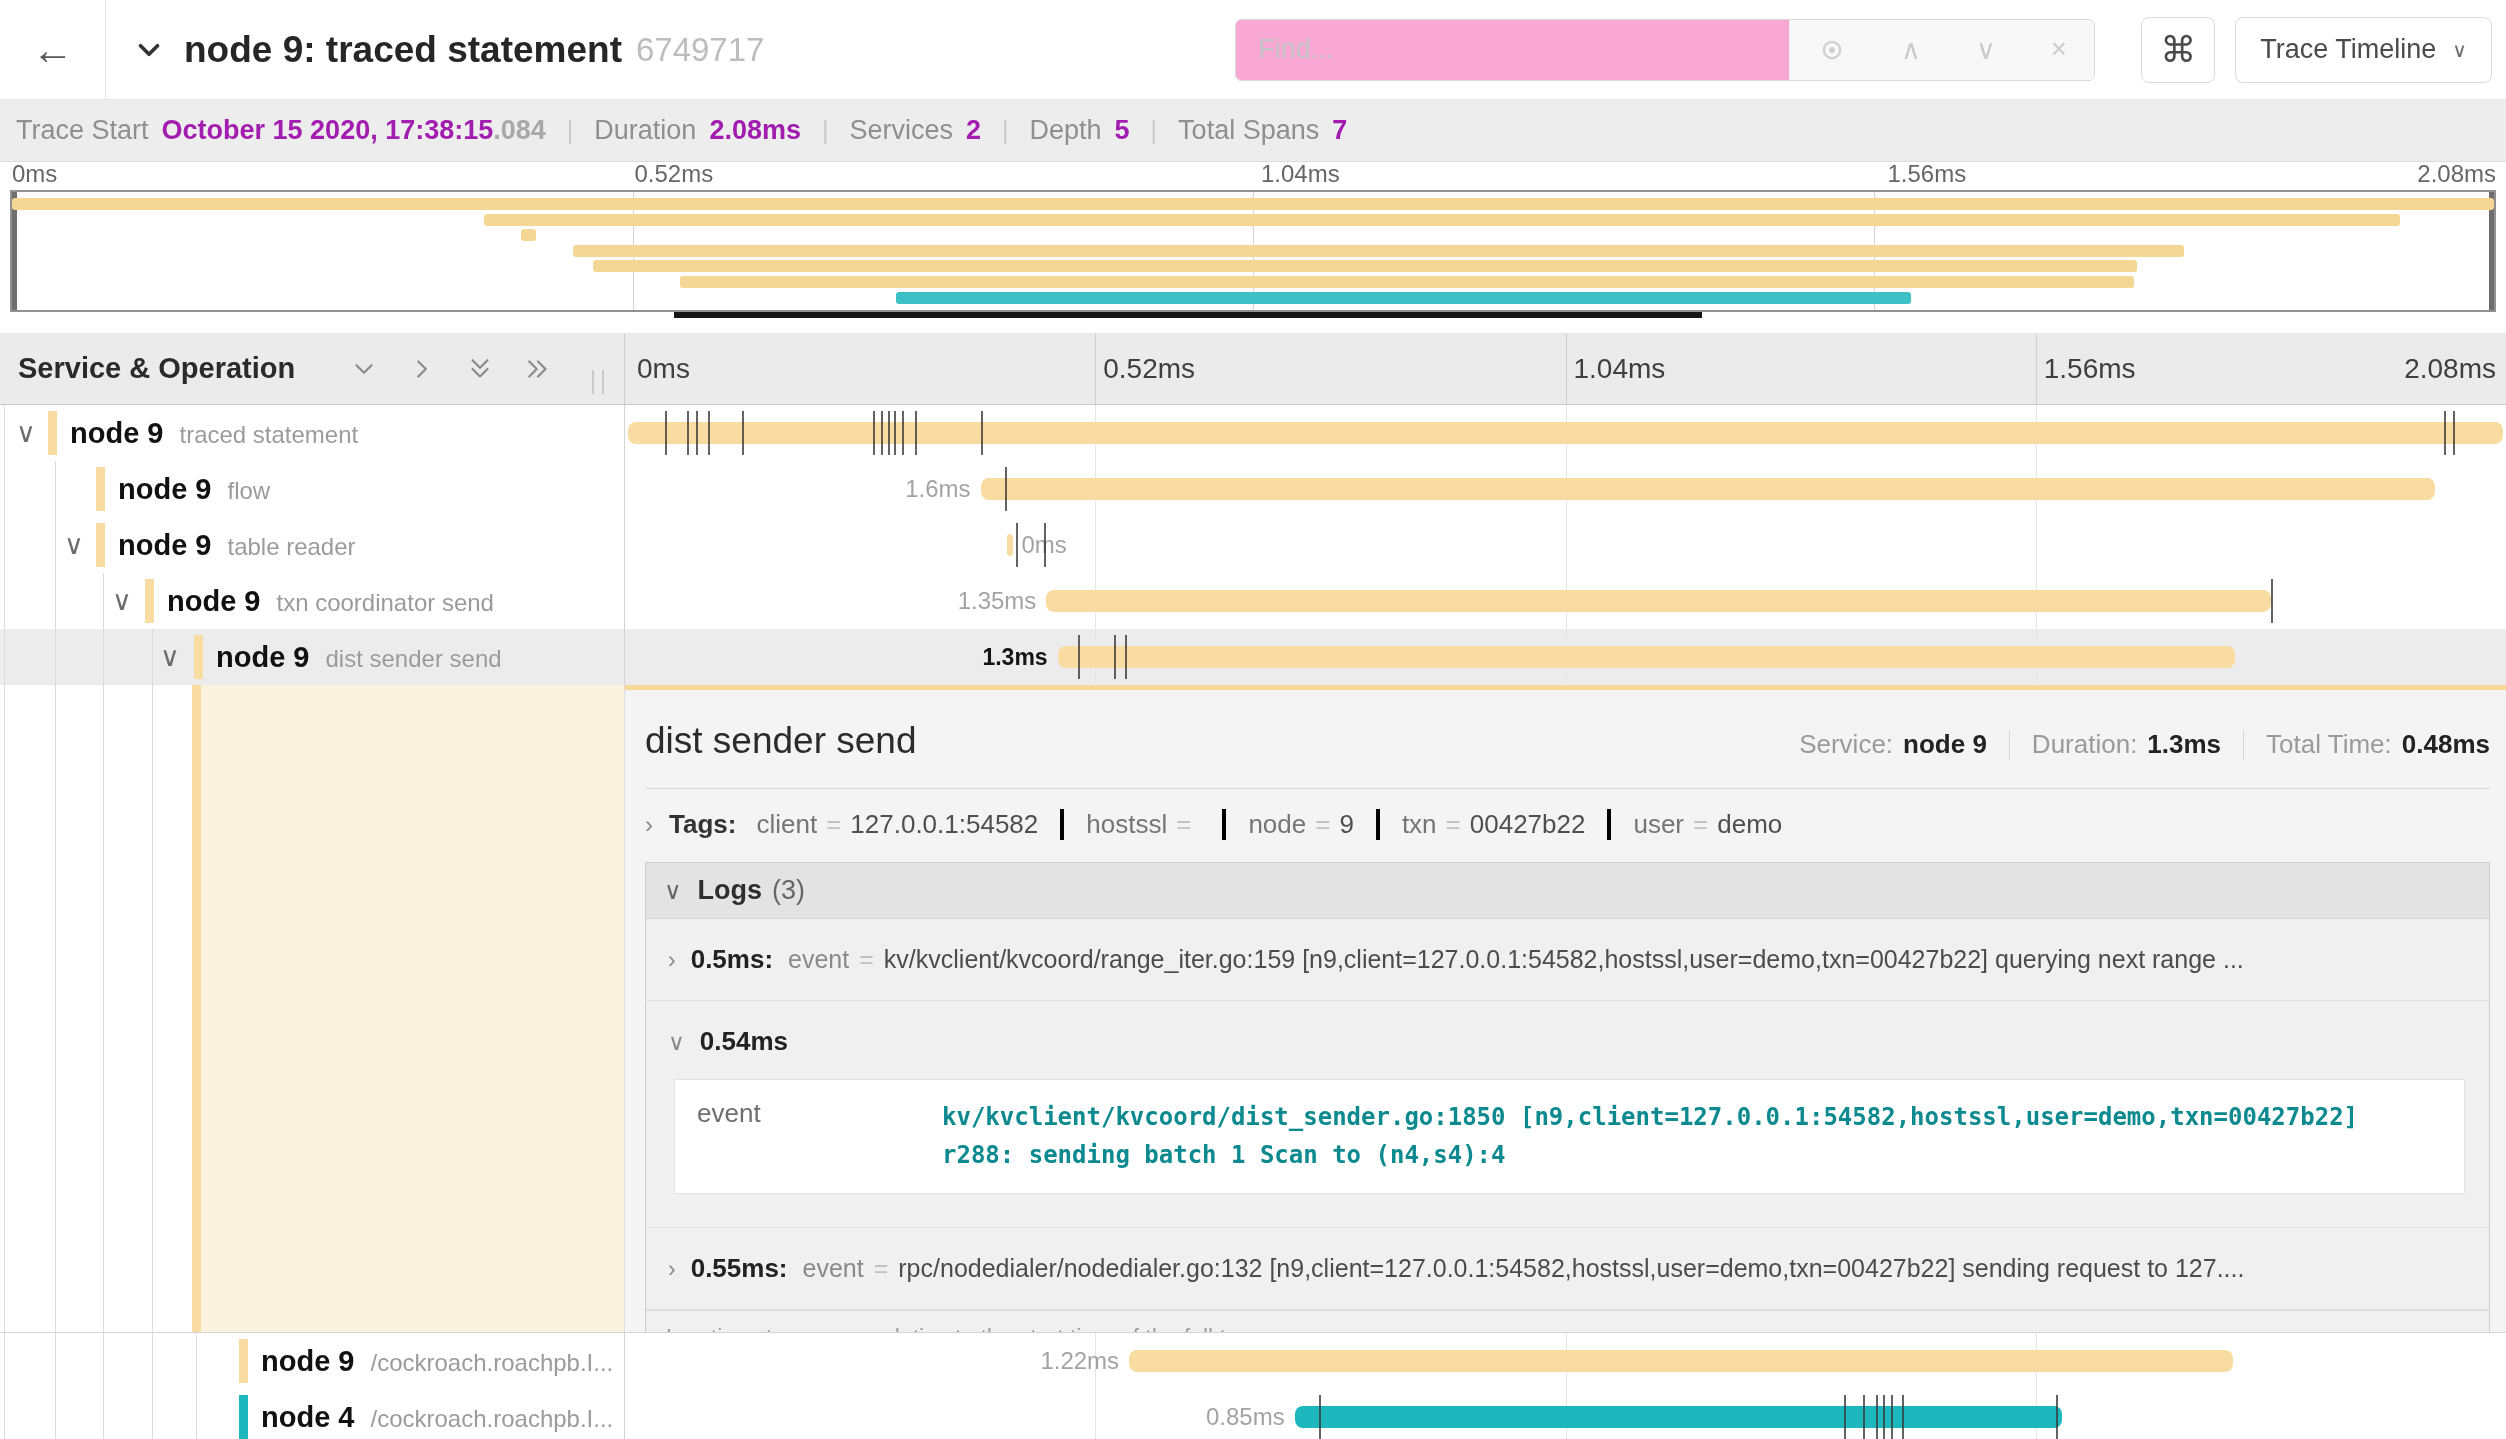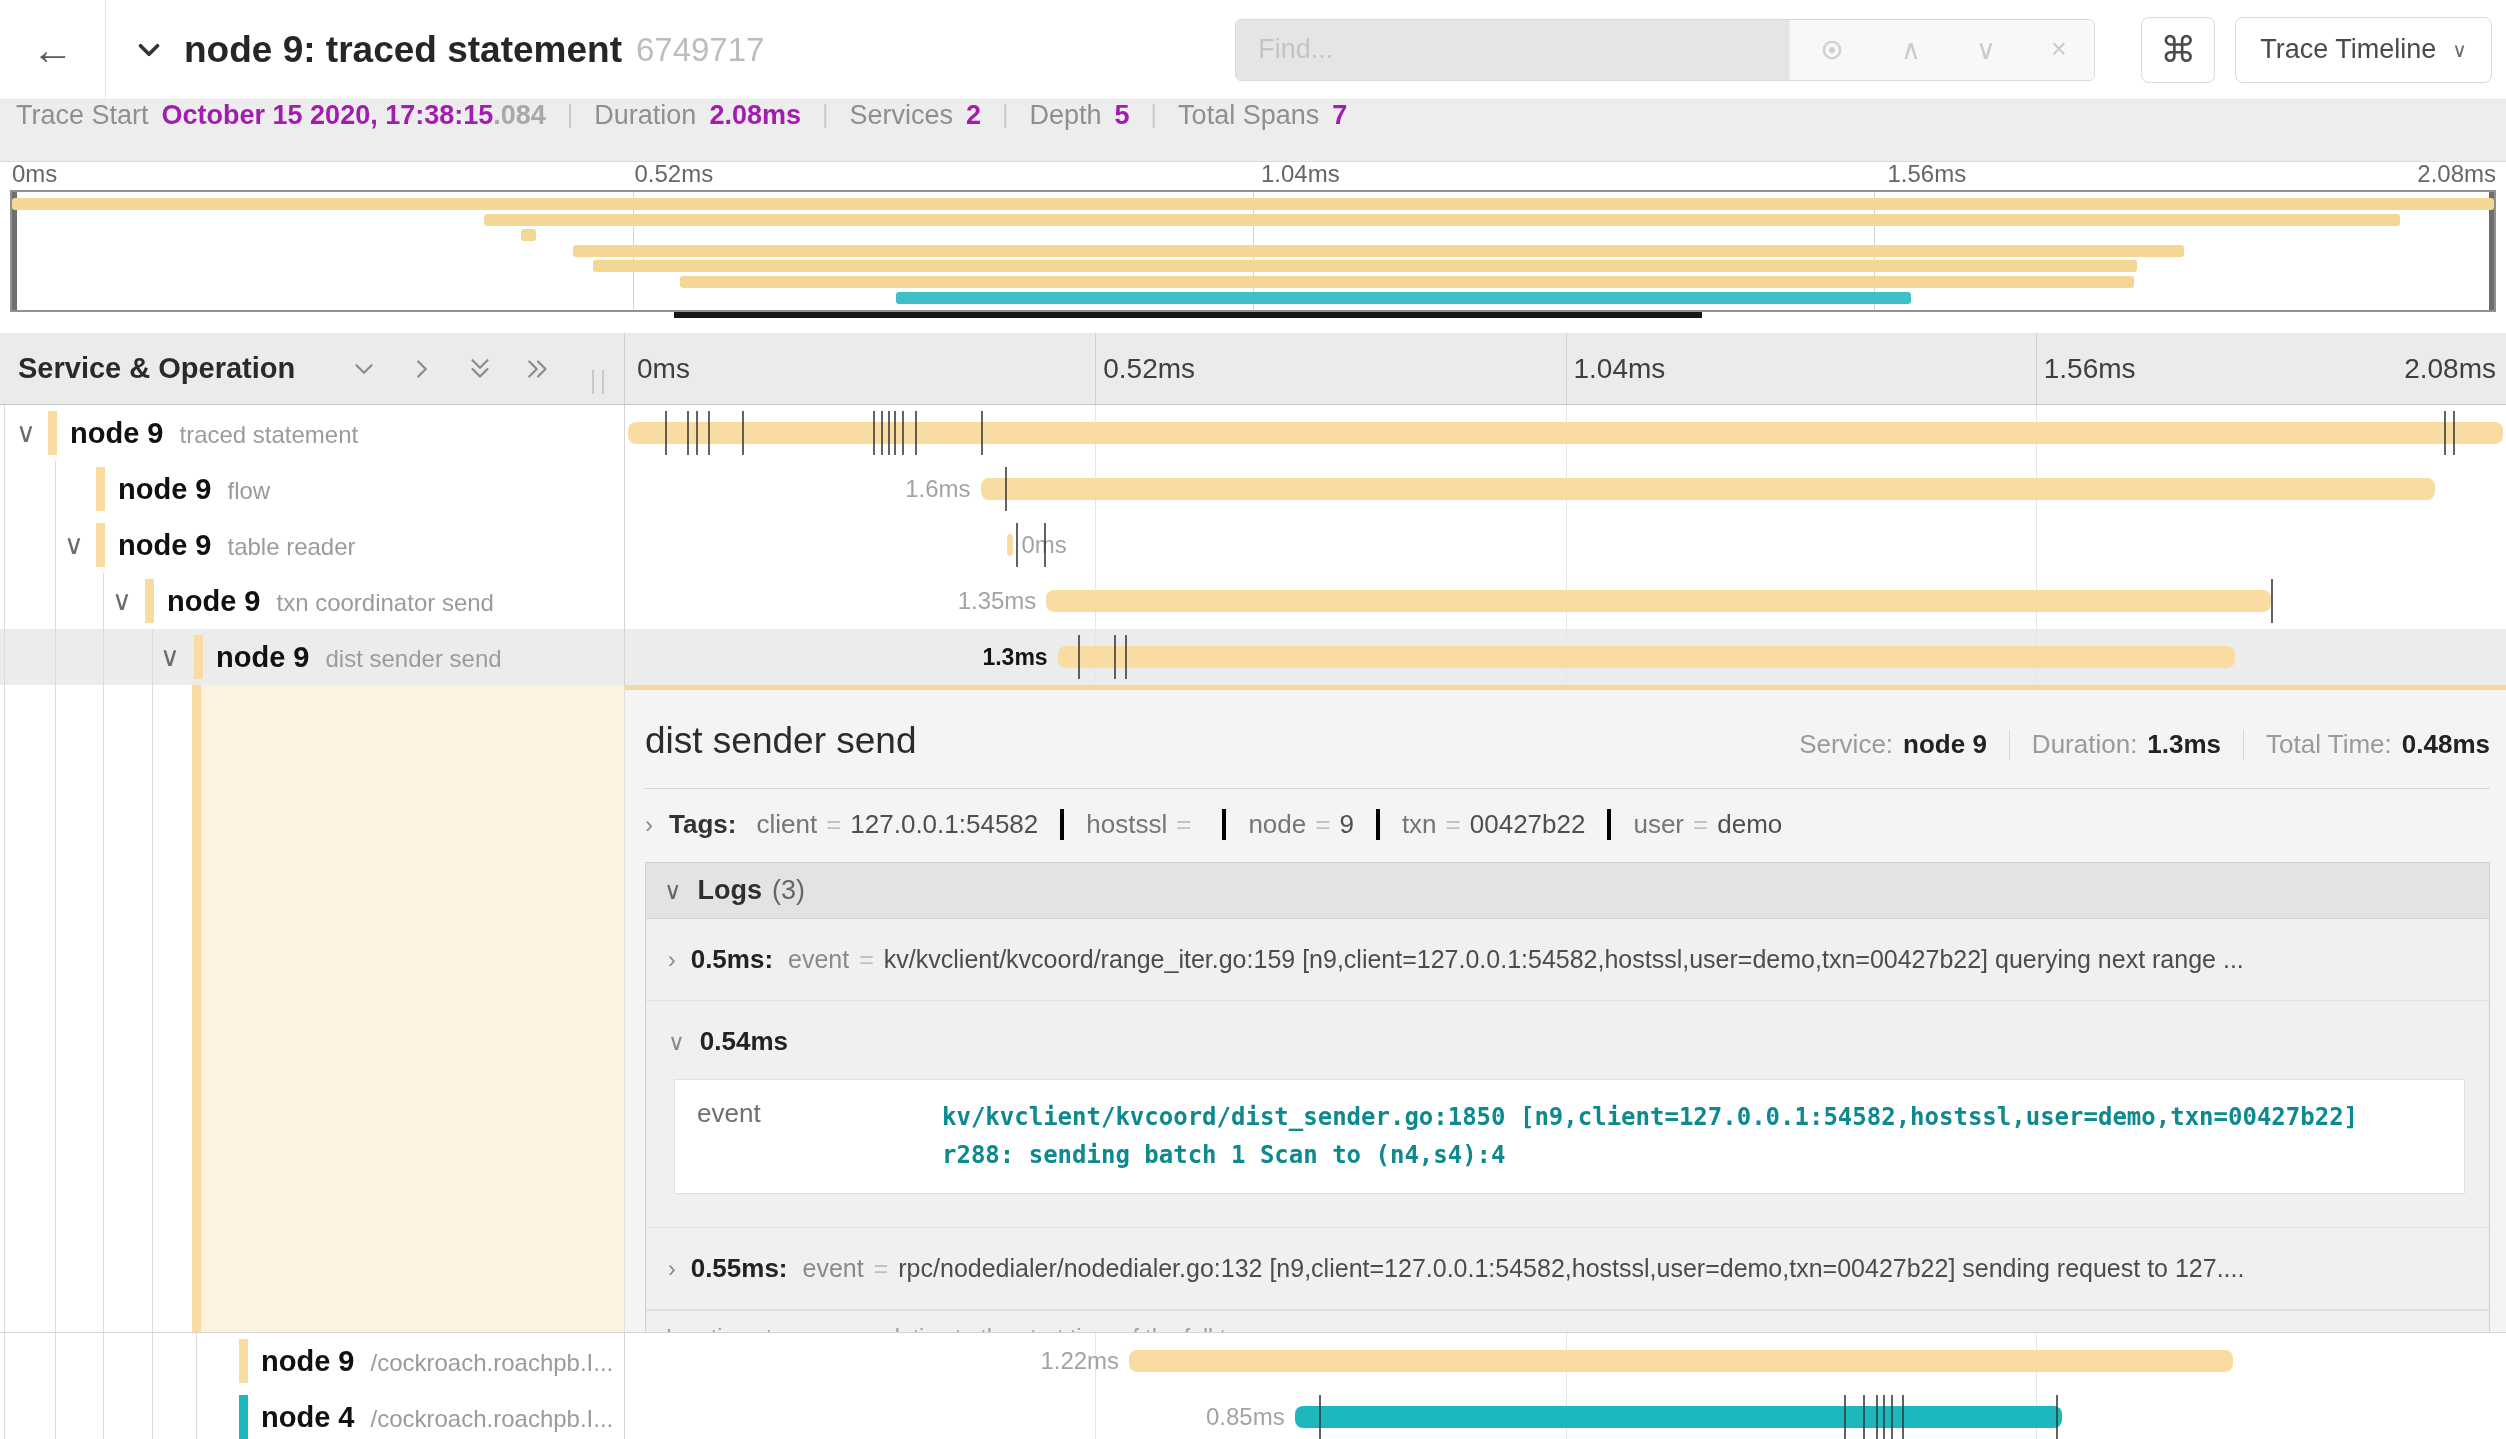--- a/index.html
+++ b/index.html
@@ -8,30 +8,30 @@
 
   
   .top-header { position:absolute; top:0; left:0; width:100%; height:100px; background:#fff; border-bottom:1px solid #e6e6e6; display:flex; align-items:center; }
   .back-btn { width:106px; height:100%; border-right:1px solid #e3e3e3; display:flex; align-items:center; justify-content:center; font-size:42px; color:#595959; cursor:pointer; flex-shrink:0; }
   .title-wrap { display:flex; align-items:center; margin-left:26px; min-width:0; }
   .title-chevron { margin-right:18px; display:flex; align-items:center; }
   .page-title { font-size:37px; font-weight:700; color:#262626; white-space:nowrap; }
   .trace-id { font-size:33px; color:#bdbdbd; font-weight:400; margin-left:14px; }
   .header-right { margin-left:auto; display:flex; align-items:center; margin-right:14px; }
   .find-wrap { display:flex; align-items:stretch; height:62px; border:1px solid #d9d9d9; border-radius:6px; overflow:hidden; width:860px; background:#fff; }
-  .find-input { flex:1; border:none; outline:none; font-size:27px; padding:0 22px; color:#444; background:#e5e5e5; font-family:"Liberation Sans", sans-serif; }
+  .find-input { flex:1; border:none; outline:none; font-size:27px; padding:0 22px; color:#444; background:#f9a8d4; font-family:"Liberation Sans", sans-serif; }
   .find-input::placeholder { color:#c4c4c4; }
   .find-tools { width:305px; background:#f8f8f8; border-left:1px solid #ececec; display:flex; align-items:center; justify-content:space-around; color:#cbcbcb; font-size:27px; }
   .find-tools .tool { cursor:pointer; display:flex; align-items:center; }
   .cmd-btn { width:74px; height:66px; border:1px solid #d9d9d9; border-radius:8px; margin-left:46px; display:flex; align-items:center; justify-content:center; font-size:36px; color:#4a4a4a; background:#fff; cursor:pointer; }
   .view-btn { margin-left:20px; height:66px; border:1px solid #d9d9d9; border-radius:8px; padding:0 24px; display:flex; align-items:center; gap:16px; font-size:27px; color:#4a4a4a; background:#fff; cursor:pointer; white-space:nowrap; }
   .view-btn .dd { font-size:20px; color:#6b6b6b; }
 
   
-  .stats-bar { position:absolute; top:100px; left:0; width:100%; height:62px; background:#ededed; border-bottom:1px solid #dcdcdc; display:flex; padding:0 16px; font-size:27px; }
+  .stats-bar { position:absolute; top:100px; left:0; width:100%; height:62px; background:#ededed; border-bottom:1px solid #dcdcdc; display:flex; align-items:center; padding:0 16px; font-size:27px; }
   .stat { display:flex; align-items:baseline; white-space:nowrap; }
   .stat-label { color:#8f8f8f; margin-right:13px; }
   .stat-value { color:#a21caf; font-weight:700; }
   .stat-suffix { color:#a8a8a8; font-weight:700; }
   .stat-sep { color:#c9c9c9; margin:0 21px; font-size:25px; }
 
   
   .minimap { position:absolute; top:162px; left:0; width:100%; height:171px; background:#fff; }
   .mini-labels { position:relative; height:28px; font-size:24px; color:#666; }
   .axis-label { position:absolute; bottom:2px; white-space:nowrap; }

